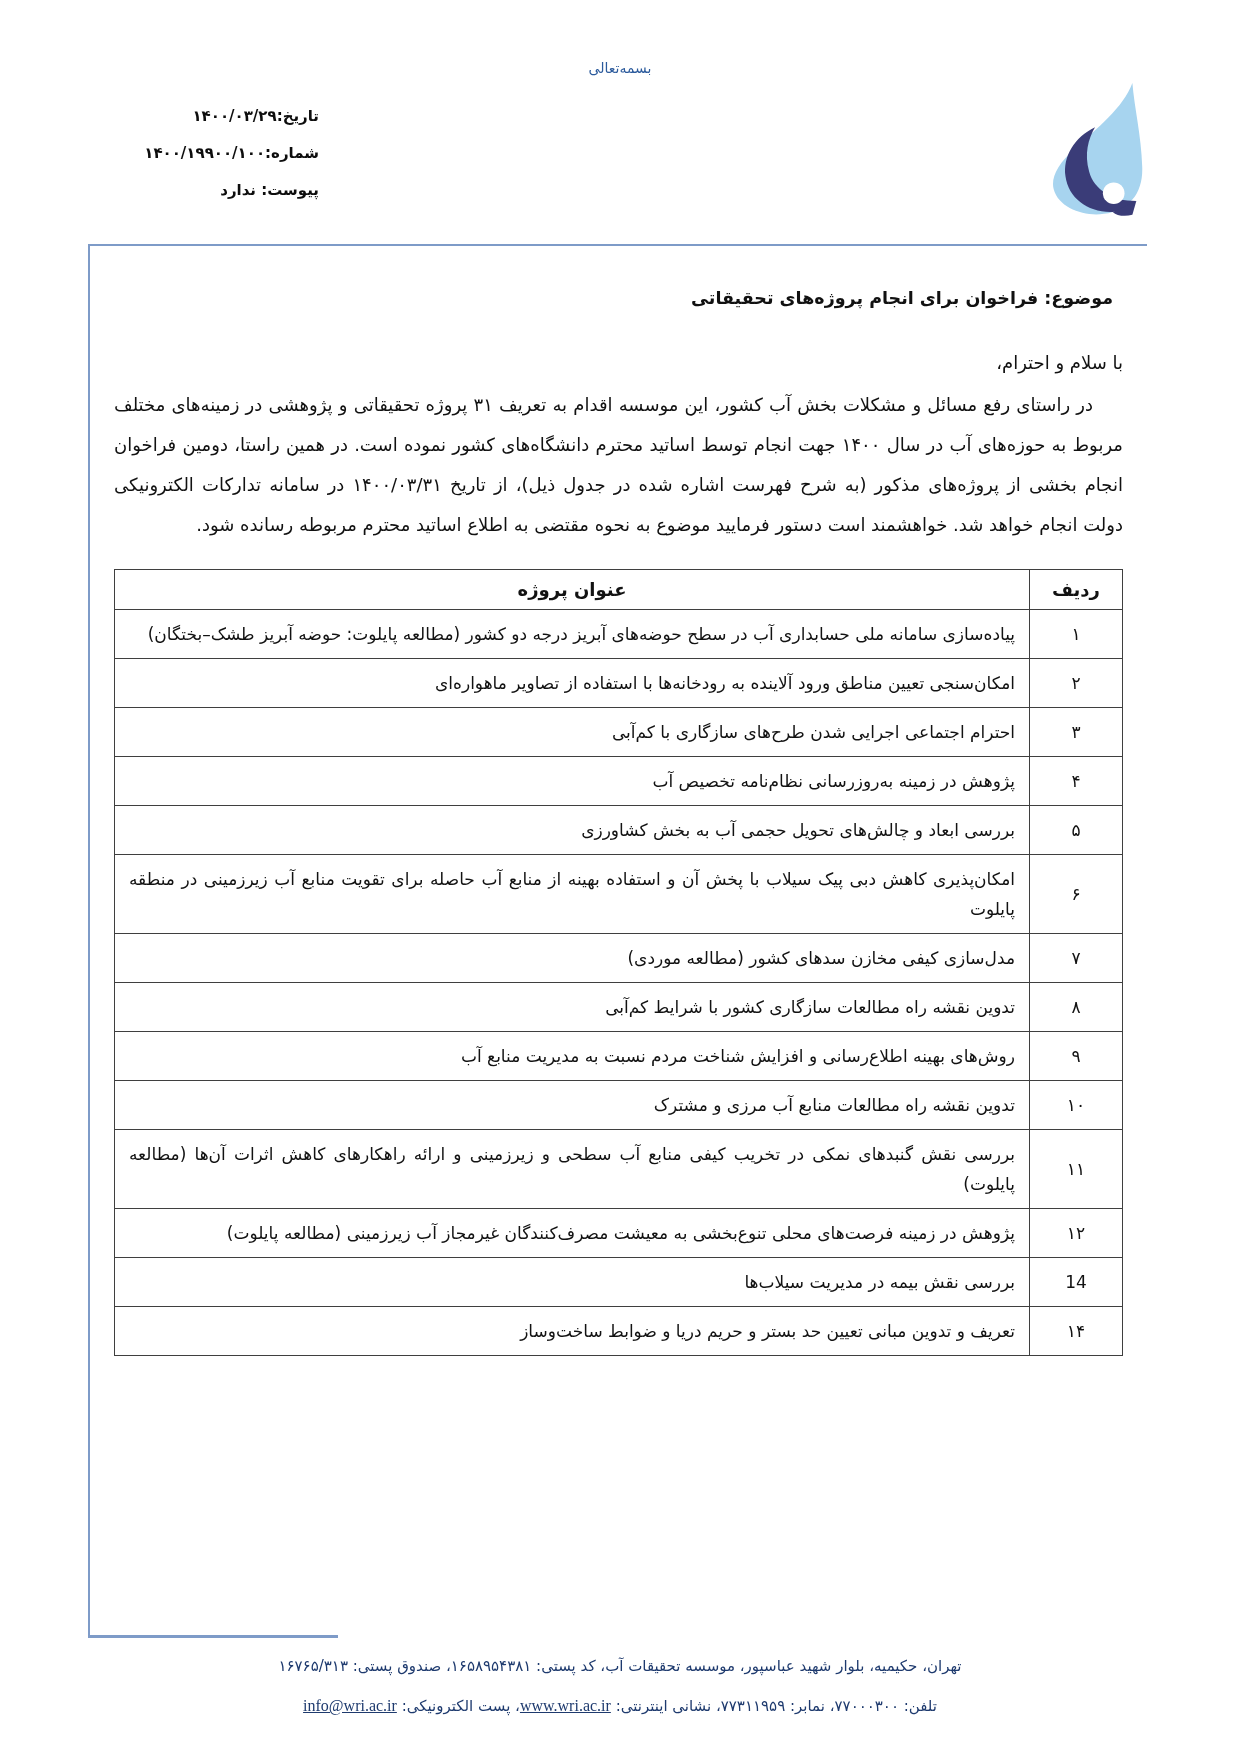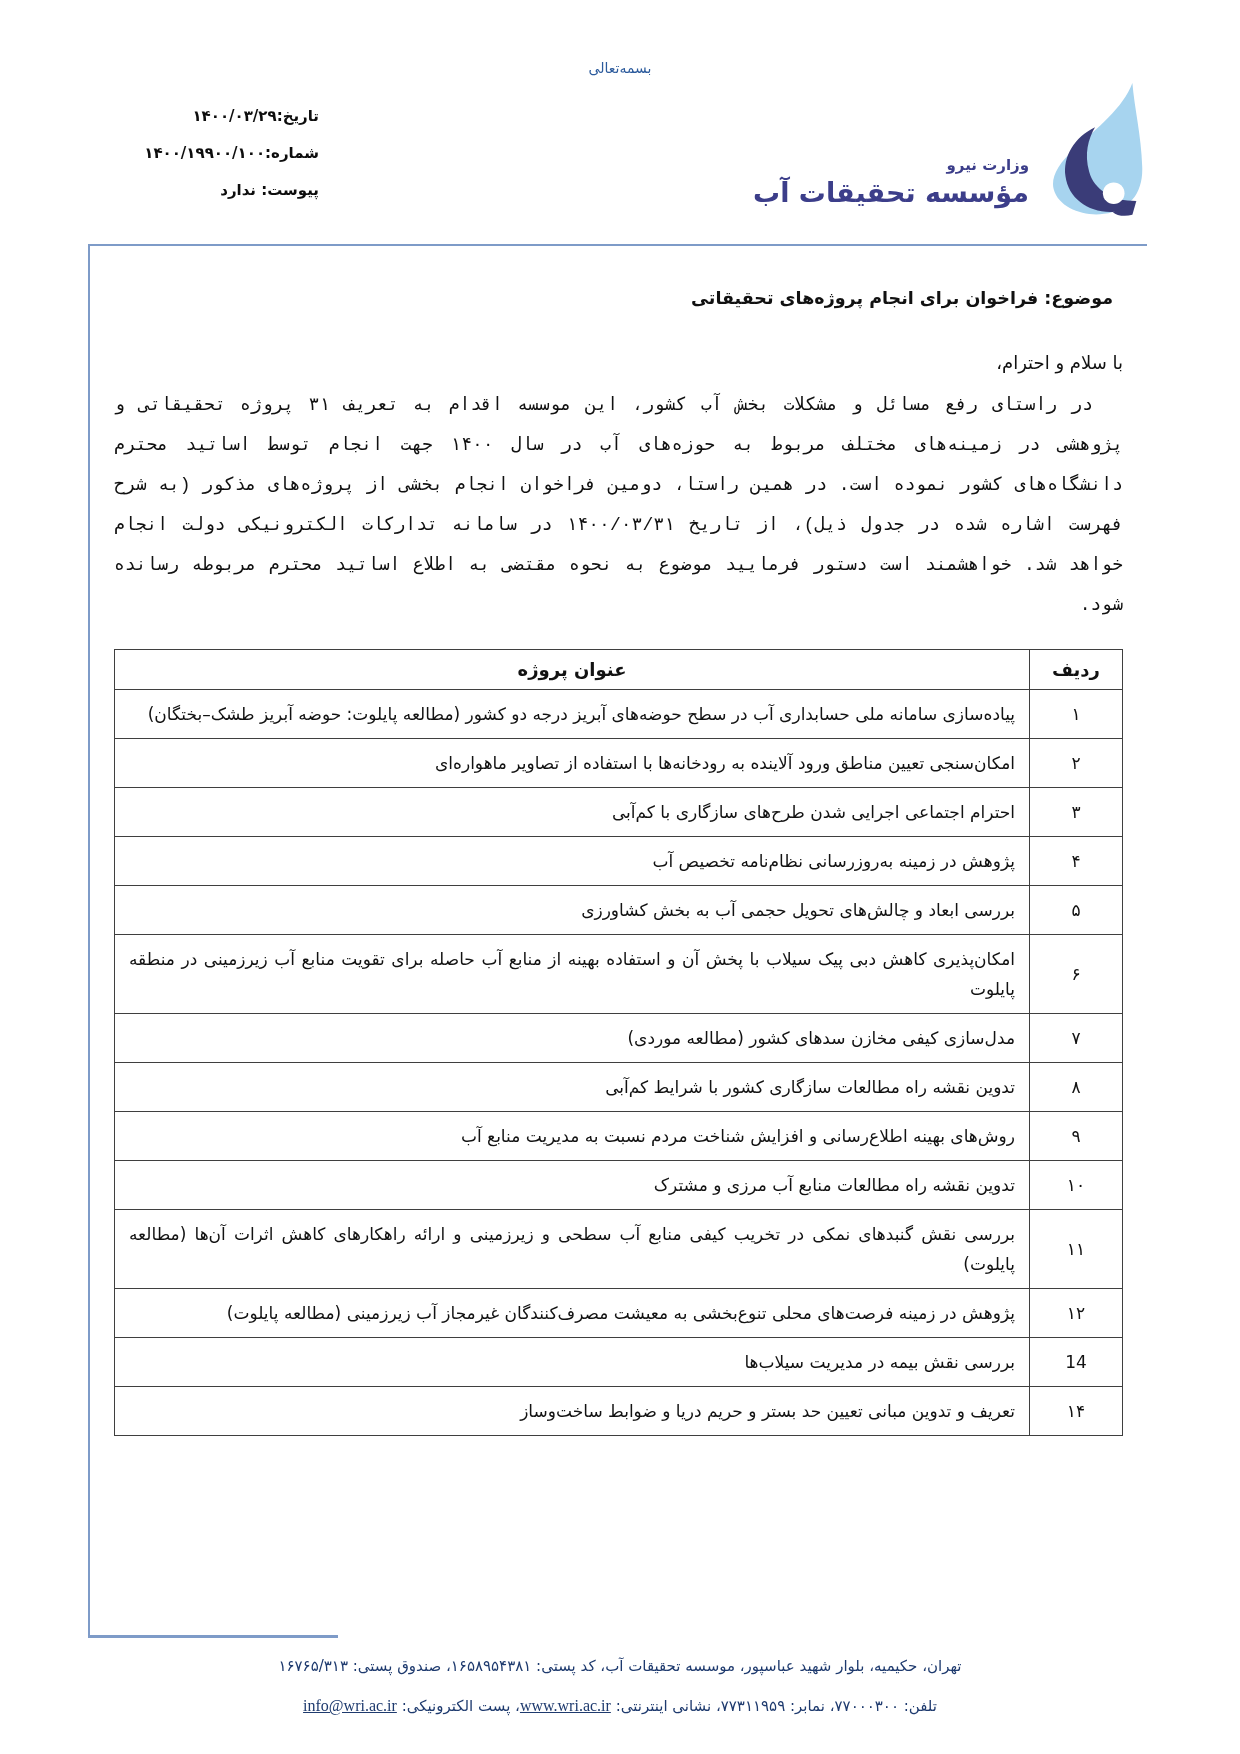--- a/index.html
+++ b/index.html
@@ -32,21 +32,20 @@
   .frame::after{
     content:"";position:absolute;left:-2.5px;bottom:-2.5px;width:250px;height:2.5px;
     background:#7e9bc8;
   }
   .recipient{margin:46px 64px 0 0;font-size:20px;font-weight:bold;}
   .subject{margin:42px 10px 0 0;font-size:17.5px;font-weight:bold;}
   .salutation{margin:44px 0 0 0;font-size:18px;}
   .body-text{
     margin:12px 0 0 0;font-size:18px;line-height:40px;text-align:justify;
     text-indent:30px;
-    font-family:Liberation Mono, monospace;
   }
   
   table.projects{
     width:100%;border-collapse:collapse;margin-top:24px;font-size:17px;color:#121212;
   }
   table.projects th,table.projects td{border:1.6px solid #3f3f3f;}
   table.projects th{font-size:18px;font-weight:bold;padding:9px 10px;}
   th.no-col{width:72px;}
   td.no{width:72px;text-align:center;padding:9px 6px;font-size:17px;}
   td.title{
@@ -79,24 +78,20 @@
   <div><span>پیوست:</span> <span>ندارد</span></div>
 </div>
 
 <div class="logo">
   <svg width="118" height="138" viewBox="0 0 120 140" aria-hidden="true">
     <path d="M97 5 C 88 30, 60 52, 40 70 C 20 88, 14 102, 17 113 C 22 132, 48 141, 68 138 C 95 134, 108 116, 107 90 C 106 58, 99 30, 97 5 Z" fill="#a7d4ef"></path>
     <path d="M59 50 C 38 60, 26 80, 29 100 C 32 122, 52 137, 77 136 C 86 135, 96 132, 101 125 C 77 125, 58 114, 53 95 C 48 77, 52 62, 59 50 Z" fill="#3a3c78"></path>
     <path d="M77 136 L 101 125 L 97 139 C 89 141, 81 140, 77 136 Z" fill="#3a3c78"></path>
     <circle cx="78" cy="117" r="11" fill="#ffffff"></circle>
   </svg>
-  <div class="logo-text">
-    <div class="logo-ministry">وزارت نیرو</div>
-    <div class="logo-institute">مؤسسه تحقیقات آب</div>
-  </div>
 </div>
 
 <div class="frame">
   <div class="subject">موضوع: فراخوان برای انجام پروژه‌های تحقیقاتی</div>
   <div class="salutation">با سلام و احترام،</div>
   <p class="body-text">در راستای رفع مسائل و مشکلات بخش آب کشور، این موسسه اقدام به تعریف ۳۱ پروژه تحقیقاتی و پژوهشی در زمینه‌های مختلف مربوط به حوزه‌های آب در سال ۱۴۰۰ جهت انجام توسط اساتید محترم دانشگاه‌های کشور نموده است. در همین راستا، دومین فراخوان انجام بخشی از پروژه‌های مذکور (به شرح فهرست اشاره شده در جدول ذیل)، از تاریخ ۱۴۰۰/۰۳/۳۱ در سامانه تدارکات الکترونیکی دولت انجام خواهد شد. خواهشمند است دستور فرمایید موضوع به نحوه مقتضی به اطلاع اساتید محترم مربوطه رسانده شود.</p>
 
   <table class="projects">
     <thead>
       <tr>

